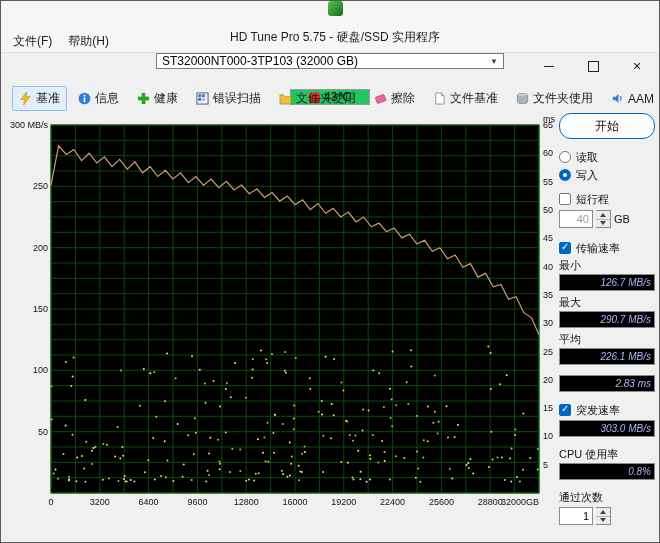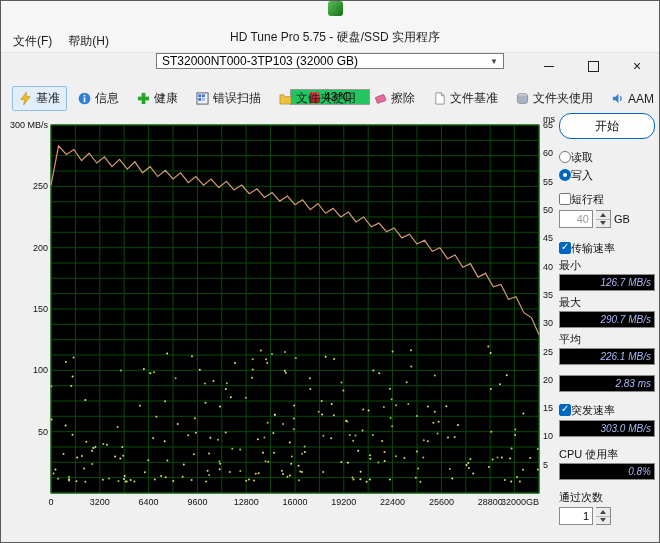--- a/index.html
+++ b/index.html
@@ -31,21 +31,21 @@
   .tab.active{background:#e2eefb;border-color:#8fbfe8;}
   .tab-sep{width:1px;height:13px;background:#cbcbcb;margin:0 2px;}
   .tab-icon{display:flex;}
   
   .content{display:flex;padding:2px 4px 0 4px;}
   .chart-area{flex:none;}
   #chart-svg{display:block;overflow:visible;}
   
   .side{width:96px;margin-left:2px;display:flex;flex-direction:column;font-size:11px;color:#111;}
   .btn-start{height:24px;border:1px solid #0067c0;background:#fdfdfd;border-radius:12px;font-size:12px;margin-bottom:9px;display:flex;align-items:center;justify-content:center;}
-  .row{display:flex;align-items:center;height:18px;white-space:nowrap;}
+  .row{display:flex;align-items:center;gap:5px;height:18px;white-space:nowrap;}
   .rd{width:12px;height:12px;border:1px solid #767676;border-radius:50%;background:#fff;box-sizing:border-box;flex:none;}
   .rd.on{border:4px solid #0067c0;}
   .cb{width:12px;height:12px;border:1px solid #767676;border-radius:2px;background:#fff;box-sizing:border-box;position:relative;flex:none;}
   .cb.on{background:#0067c0;border-color:#0067c0;}
   .cb.on::after{content:"\2713";position:absolute;left:1px;top:-2px;color:#fff;font-size:10px;}
   .plabel{margin:2px 0 1px;line-height:13px;}
   .value-box{height:15px;background:#000;border:1px solid #8a8a8a;color:#aeb8f5;font-size:10px;display:flex;align-items:center;justify-content:flex-end;padding-right:3px;margin:1px 0 3px;font-style:italic;}
   .num-row{display:flex;align-items:center;gap:3px;height:20px;margin:1px 0 4px;}
   .num-input{width:34px;height:18px;border:1px solid #8a8a8a;background:#fff;font-size:11px;text-align:right;padding:0 3px;box-sizing:border-box;font-family:inherit;}
   .num-input.dim{color:#9a9a9a;}

